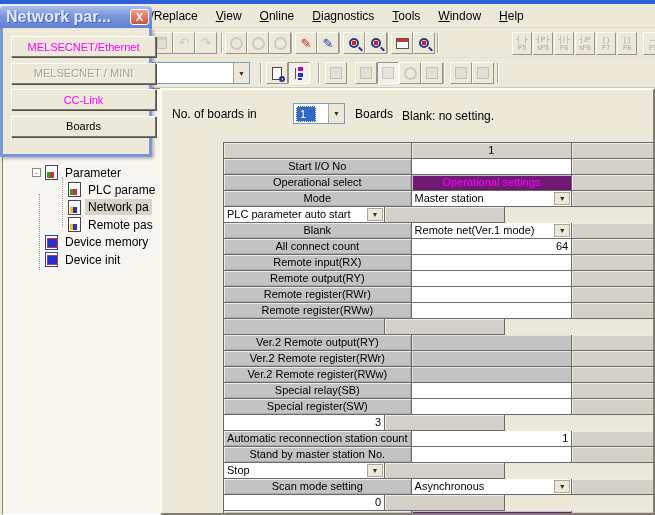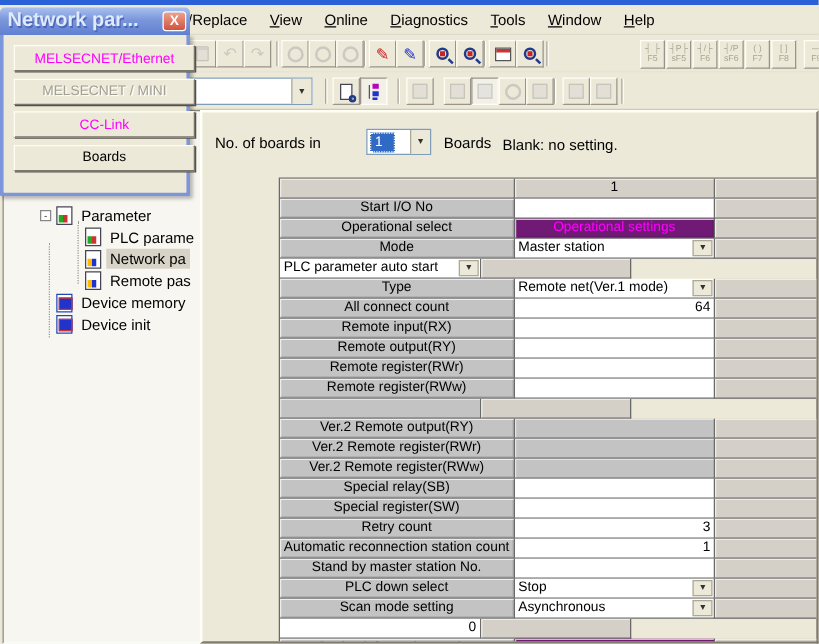--- a/index.html
+++ b/index.html
@@ -340,21 +340,21 @@
         <div class="trow">
           <div class="tcell c-label">Mode</div>
           <div class="tcell c-val dd"><span>Master station</span><span class="dd-btn">▼</span></div>
           <div class="tcell c-extra"></div>
         </div>
         <div class="trow">
           <div class="tcell c-val dd"><span>PLC parameter auto start</span><span class="dd-btn">▼</span></div>
           <div class="tcell c-extra"></div>
         </div>
         <div class="trow">
-          <div class="tcell c-label">Type</div>
+          <div class="tcell c-label">Blank</div>
           <div class="tcell c-val dd"><span>Remote net(Ver.1 mode)</span><span class="dd-btn">▼</span></div>
           <div class="tcell c-extra"></div>
         </div>
         <div class="trow">
           <div class="tcell c-label">All connect count</div>
           <div class="tcell c-val num"><span>64</span></div>
           <div class="tcell c-extra"></div>
         </div>
         <div class="trow">
           <div class="tcell c-label">Remote input(RX)</div>
@@ -399,36 +399,34 @@
           <div class="tcell c-label">Special relay(SB)</div>
           <div class="tcell c-val"></div>
           <div class="tcell c-extra"></div>
         </div>
         <div class="trow">
           <div class="tcell c-label">Special register(SW)</div>
           <div class="tcell c-val"></div>
           <div class="tcell c-extra"></div>
         </div>
         <div class="trow">
-          <div class="tcell c-label">Retry count</div>
           <div class="tcell c-val num"><span>3</span></div>
           <div class="tcell c-extra"></div>
         </div>
         <div class="trow">
           <div class="tcell c-label">Automatic reconnection station count</div>
           <div class="tcell c-val num"><span>1</span></div>
           <div class="tcell c-extra"></div>
         </div>
         <div class="trow">
           <div class="tcell c-label">Stand by master station No.</div>
           <div class="tcell c-val"></div>
           <div class="tcell c-extra"></div>
         </div>
         <div class="trow">
-          <div class="tcell c-label">PLC down select</div>
           <div class="tcell c-val dd"><span>Stop</span><span class="dd-btn">▼</span></div>
           <div class="tcell c-extra"></div>
         </div>
         <div class="trow">
           <div class="tcell c-label">Scan mode setting</div>
           <div class="tcell c-val dd"><span>Asynchronous</span><span class="dd-btn">▼</span></div>
           <div class="tcell c-extra"></div>
         </div>
         <div class="trow">
           <div class="tcell c-val num"><span>0</span></div>

